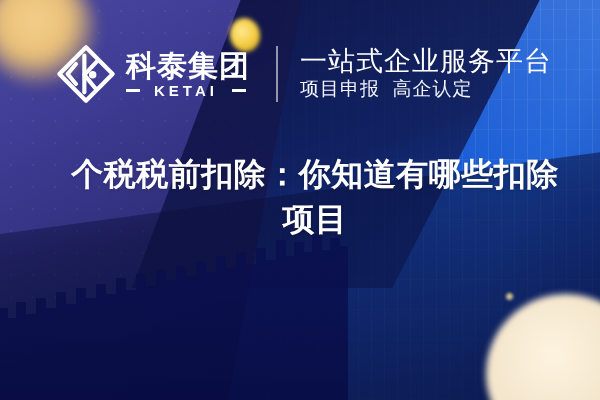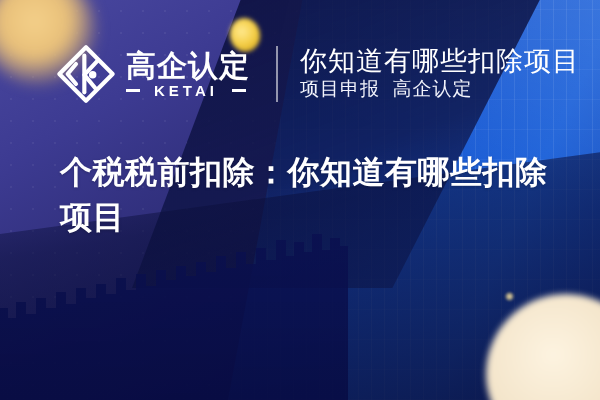--- a/index.html
+++ b/index.html
@@ -187,22 +187,23 @@
   .headline {
     position: absolute;
     left: 60px; top: 152px;
     width: 510px;
     z-index: 6;
     font-size: 32px;
     font-weight: bold;
     color: #ffffff;
     line-height: 1.42;
     letter-spacing: 0.5px;
-    font-family: Liberation Mono, monospace;
+    font-family: Liberation Serif, serif;
     text-shadow: 0 1px 3px rgba(0,0,0,0.22);
+    text-align: center;
   }
 </style>
 </head>
 <body>
 
 <div id="banner">
 
   <div class="layer dot-grid"></div>
   <div class="glass-right"></div>
   <div class="glass-sheen"></div>
@@ -238,31 +239,31 @@
 
     <svg class="logo-mark" viewBox="0 0 72 72">
       <path d="M36 4 L68 36 L36 68 L4 36 Z" fill="none" stroke="#ffffff" stroke-width="5" stroke-linejoin="round" rx="6"></path>
       <path d="M24 24 L14 36 L24 48" fill="none" stroke="#ffffff" stroke-width="5" stroke-linecap="round" stroke-linejoin="round"></path>
       <path d="M34 14 L34 58" fill="none" stroke="#ffffff" stroke-width="5" stroke-linecap="round"></path>
       <path d="M50 20 L34 37 L48 54" fill="none" stroke="#ffffff" stroke-width="5" stroke-linecap="round" stroke-linejoin="round"></path>
       <circle cx="44" cy="37" r="4.5" fill="#ffffff"></circle>
     </svg>
 
     <div class="logo-words">
-      <div class="logo-cn">高企认定</div>
+      <div class="logo-cn">科泰集团</div>
       <div class="logo-en">
         <span class="rule"></span>
         <span>KETAI</span>
         <span class="rule"></span>
       </div>
     </div>
 
     <div class="divider"></div>
 
     <div class="tagline">
-      <div class="tagline-main">你知道有哪些扣除项目</div>
+      <div class="tagline-main">一站式企业服务平台</div>
       <div class="tagline-sub">项目申报 高企认定</div>
     </div>
   </div>
 
   <div class="headline">个税税前扣除：你知道有哪些扣除项目</div>
 
 </div>
 
 </body></html>

